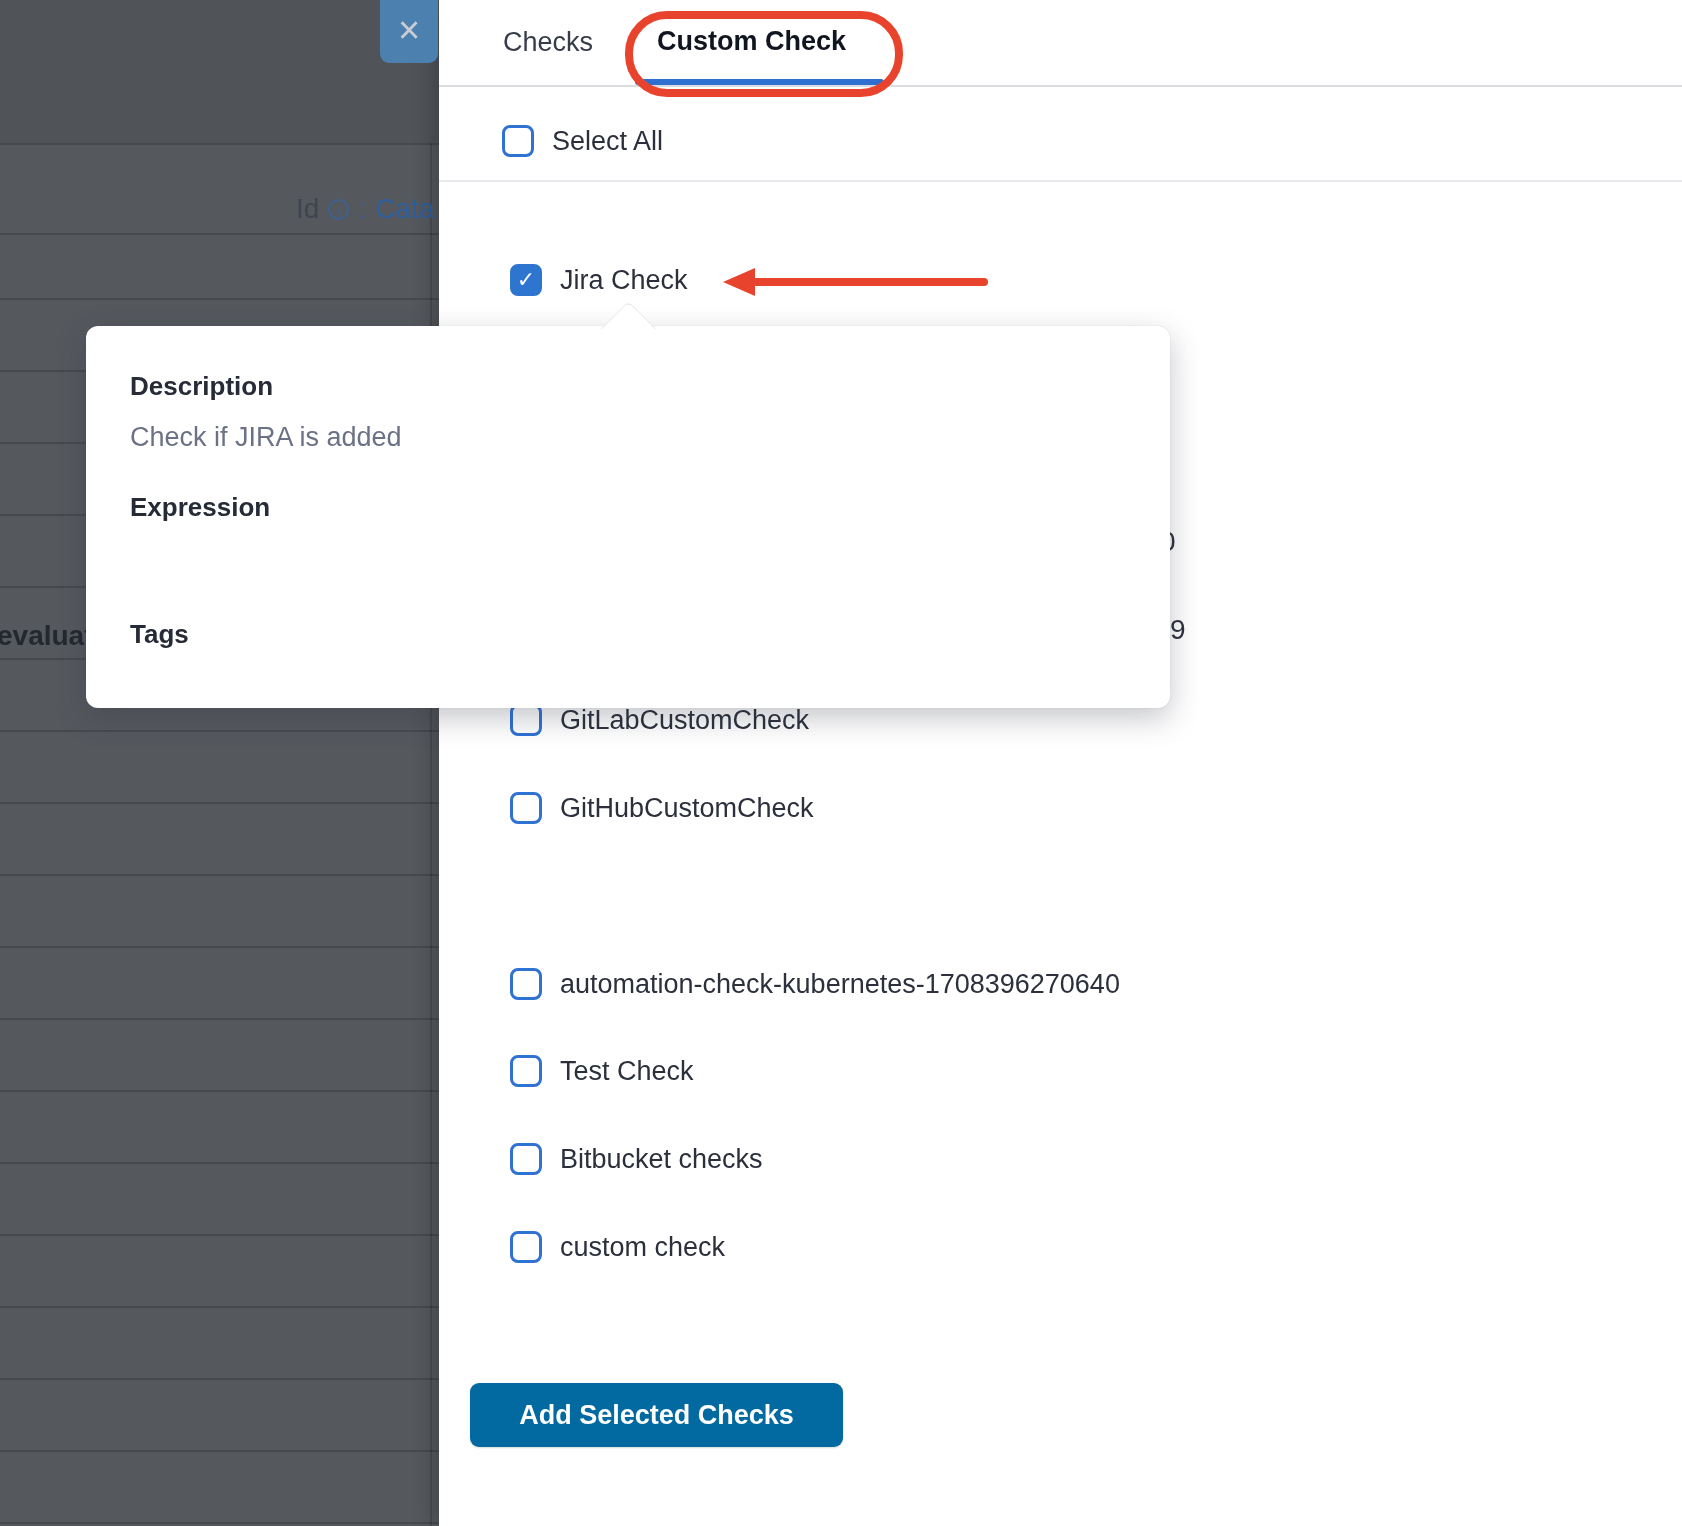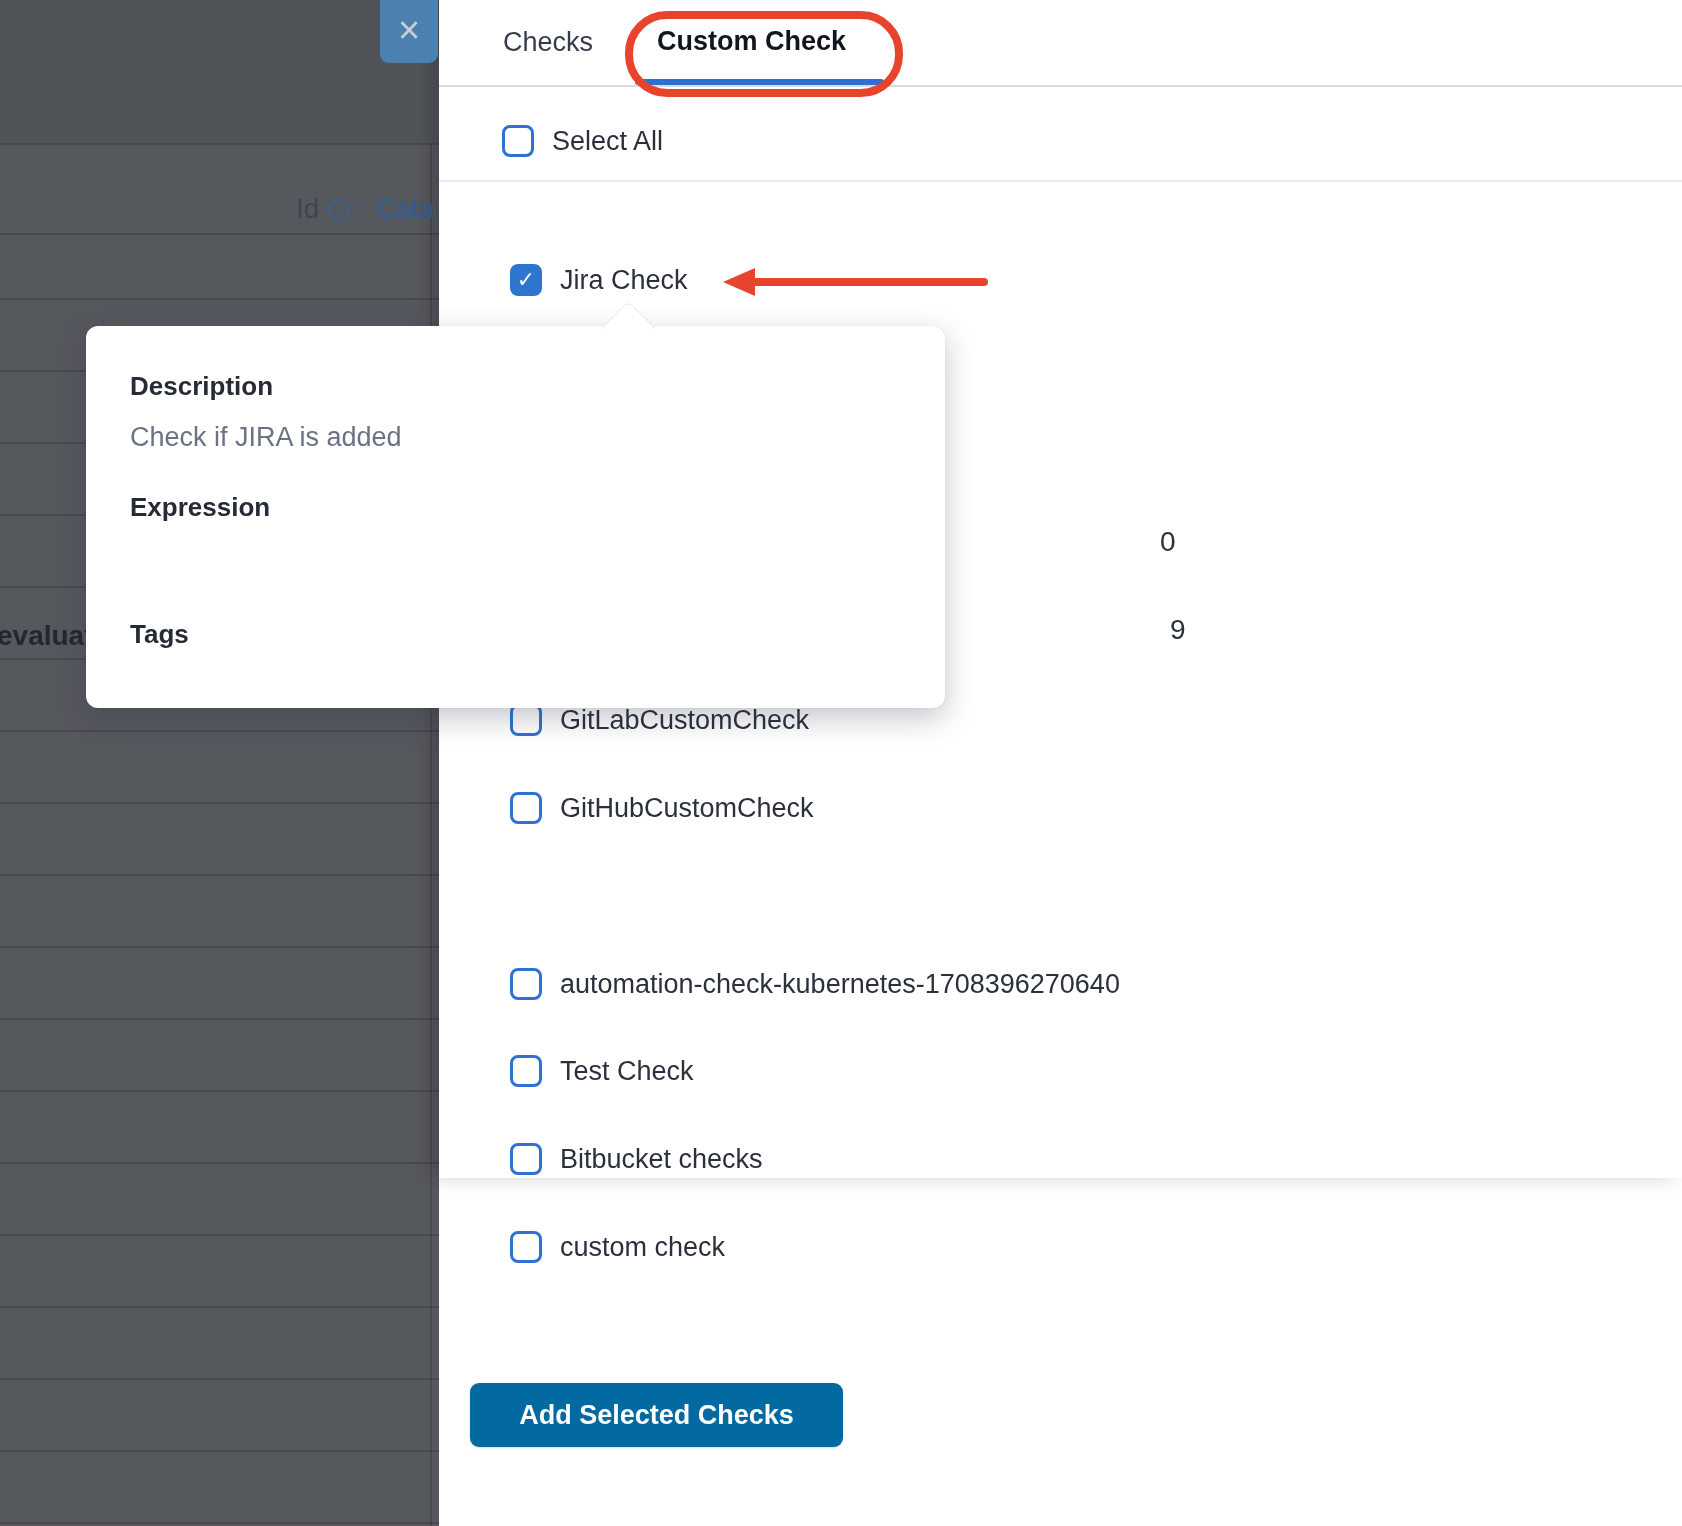--- a/index.html
+++ b/index.html
@@ -29,21 +29,21 @@
   .bg-id-val{color:#2D5F9F;}
   .bg-eval{position:absolute;top:620px;left:-3px;font-size:28px;font-weight:700;color:#23272F;white-space:nowrap;}
   
   .close-btn{
     position:absolute;left:380px;top:0;width:58px;height:63px;background:#4C80AE;
     border:none;border-radius:0 0 9px 9px;display:flex;align-items:center;justify-content:center;
     color:#C9CED3;font-size:38px;line-height:1;cursor:pointer;z-index:3;padding:0 0 4px 0;
     font-family:"Liberation Sans",sans-serif;
   }
   
-  .panel{position:absolute;left:439px;top:0;width:1243px;height:1178px;background:#ffffff;z-index:1;
+  .panel{position:absolute;left:439px;top:0;width:1243px;height:1526px;background:#ffffff;z-index:1;
          box-shadow:-8px 0 18px rgba(0,0,0,0.18);}
   .tab{position:absolute;background:none;border:none;padding:0;cursor:pointer;white-space:nowrap;
        font-family:"Liberation Sans",sans-serif;}
   .tab.checks{left:64px;top:27px;font-size:27px;font-weight:500;color:#363C49;}
   .tab.custom{left:218px;top:26px;font-size:27px;font-weight:700;color:#10151F;}
   .tab-underline{position:absolute;left:196px;top:79px;width:249px;height:6px;background:#2F6FD0;border-radius:3px;}
   .divider-tabs{position:absolute;left:0;top:85px;width:100%;height:2px;background:#DBDCE0;}
   .divider-select{position:absolute;left:0;top:180px;width:100%;height:2px;background:#E9EAEE;}
   .cbx{
     width:32px;height:32px;box-sizing:border-box;border:3px solid #2F72D2;border-radius:8px;
@@ -59,21 +59,21 @@
   .frag{position:absolute;font-size:28px;color:#2B303C;z-index:2;line-height:28px;}
   .frag0{left:721px;top:528px;}
   .frag9{left:731px;top:616px;}
   .add-btn{
     position:absolute;left:31px;top:1383px;width:373px;height:64px;background:#0369a1;border:none;
     border-radius:9px;color:#ffffff;font-size:27px;font-weight:700;cursor:pointer;
     font-family:"Liberation Sans",sans-serif;box-shadow:0 1px 2px rgba(0,0,0,0.15);
   }
   
   .tooltip{
-    position:absolute;left:86px;top:326px;width:859px;height:382px;background:#ffffff;
+    position:absolute;left:86px;top:326px;width:1084px;height:382px;background:#ffffff;
     border-radius:12px;box-shadow:0 10px 30px rgba(45,50,70,0.28),0 0 1px rgba(45,50,70,0.25);z-index:5;
   }
   .tooltip-caret{
     position:absolute;left:609px;top:309px;width:38px;height:38px;background:#ffffff;
     transform:rotate(45deg);border-top:1px solid #E4E4EA;border-left:1px solid #E4E4EA;
     border-top-left-radius:6px;z-index:6;
   }
   .tt-item{position:absolute;left:44px;white-space:nowrap;}
   .tt-h{font-size:26px;font-weight:700;color:#262B36;}
   .tt-body{font-size:27px;color:#6B7286;}

